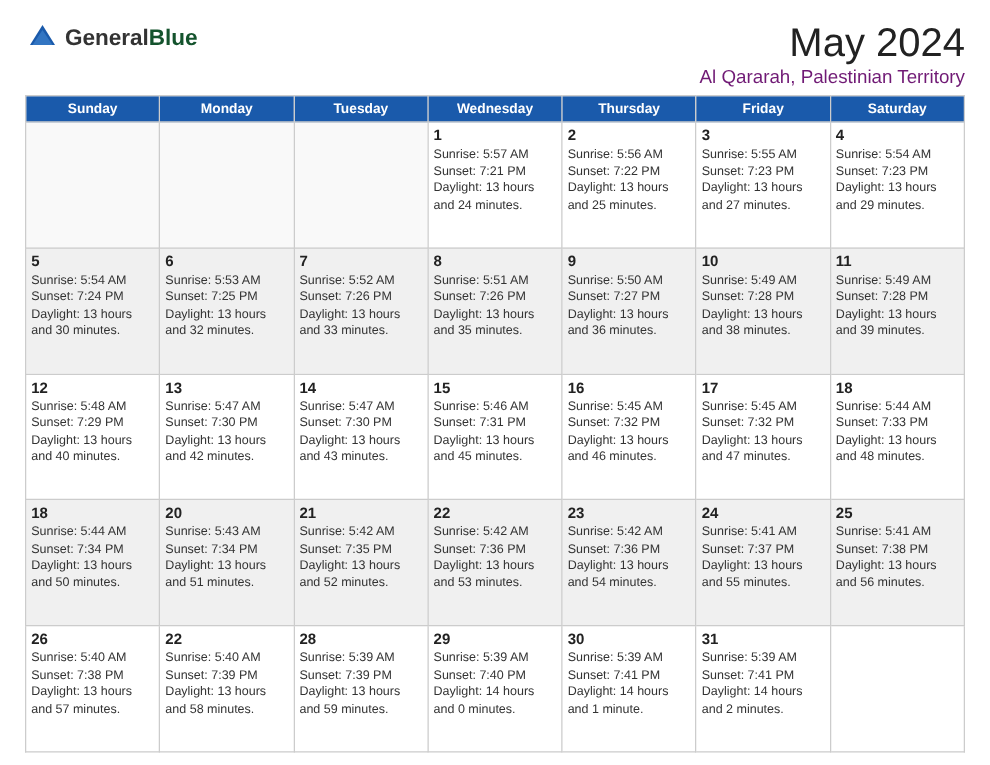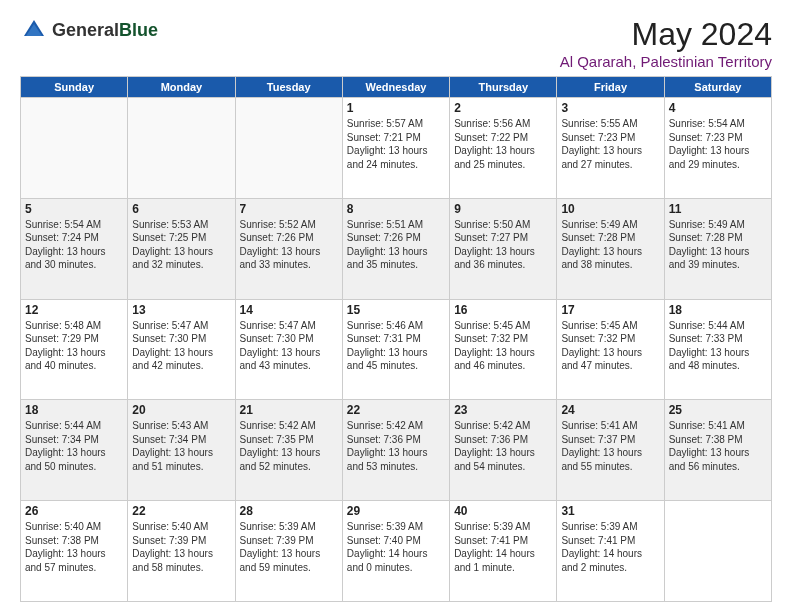--- a/index.html
+++ b/index.html
@@ -341,21 +341,21 @@
 and 59 minutes.</div>
           </td>
           <td>
             <div class="day-num">29</div>
             <div class="day-info" style="white-space: pre-line;">Sunrise: 5:39 AM
 Sunset: 7:40 PM
 Daylight: 14 hours
 and 0 minutes.</div>
           </td>
           <td>
-            <div class="day-num">40</div>
+            <div class="day-num">30</div>
             <div class="day-info" style="white-space: pre-line;">Sunrise: 5:39 AM
 Sunset: 7:41 PM
 Daylight: 14 hours
 and 1 minute.</div>
           </td>
           <td>
             <div class="day-num">31</div>
             <div class="day-info" style="white-space: pre-line;">Sunrise: 5:39 AM
 Sunset: 7:41 PM
 Daylight: 14 hours

